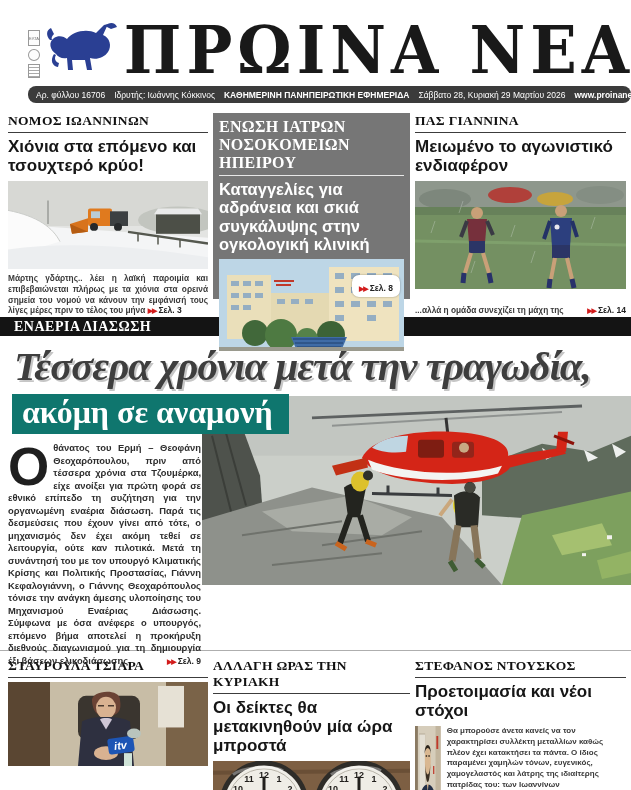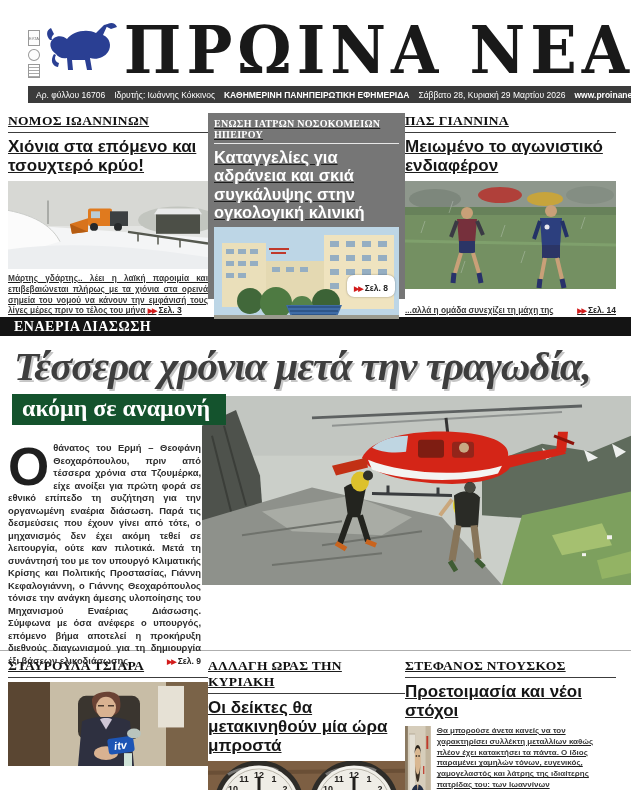--- a/index.html
+++ b/index.html
@@ -16,58 +16,58 @@
   .stamp.s2 { height:12px; border-radius:50%; }
   .stamp.s3 { height:14px; background:repeating-linear-gradient(#fff 0 2px,#aaa 2px 3px); }
   .bull { width:76px; height:62px; flex:0 0 auto; }
   .nameplate {
     font-family:"DejaVu Serif", serif; font-weight:bold; font-size:61px; line-height:.95;
     letter-spacing:5px; color:#191919; transform:scaleY(1.08); transform-origin:bottom left;
     white-space:nowrap; margin-left:6px;
   }
   .infobar {
     margin:4px 0 0 28px; height:17px; background:#3b3b3b; color:#fff;
-    display:flex; align-items:center; gap:9px; padding:0 8px; font-size:8.5px; white-space:nowrap;
+    display:flex; align-items:center; gap:9px; padding:0 8px; font-size:8.5px; white-space:nowrap;border-radius:8px;
   }
   .infobar .b { font-weight:bold; }
   
-  .row3 { display:grid; grid-template-columns:200px 197px 211px; padding:0 6px 0 8px;text-decoration:underline; }
+  .row3 { display:grid; grid-template-columns:200px 197px 211px; column-gap:5px; padding:0 6px 0 8px; }
   .toprow { margin-top:10px; height:196px; }
   .kicker {
     font-family:"Liberation Serif", serif; font-weight:bold; font-size:13.5px; letter-spacing:.3px;
     border-bottom:1.5px solid #3c3c3c; padding-bottom:3px; margin-bottom:4px; color:#111;
   }
   .headline { font-size:17px; font-weight:bold; line-height:1.12; color:#161616; margin-bottom:6px; }
   .photo { width:100%; display:block; background:#ddd; }
   .caption { font-size:8.3px; font-weight:bold; color:#3a3a3a; line-height:1.3; margin-top:4px; text-align:justify; }
   .pageref { white-space:nowrap; font-size:8.5px; font-weight:bold; color:#222; }
   .pageref .arr { color:#d21b1b; font-size:7px; letter-spacing:-1px; margin-right:2px; }
   .cap-line { display:flex; justify-content:space-between; align-items:flex-start; gap:6px; margin-top:16px; }
   
   .graybox { background:#767676; padding:5px 6px 6px 6px; position:relative; height:186px; }
-  .graybox .kicker { color:#fff; border-bottom:1px solid #e8e8e8; font-size:10px; }
+  .graybox .kicker { color:#fff; border-bottom:1px solid #e8e8e8; font-size:16px; }
   .graybox .headline { color:#fff; font-size:16.5px; margin-bottom:5px; }
   .badge {
     position:absolute; right:10px; bottom:2px; background:#fff; border-radius:7px;
     padding:2px 7px; box-shadow:0 0 2px rgba(0,0,0,.4);
   }
   
   .mainbar { margin-top:8px; background:#141414; color:#fff; height:19px; display:flex; align-items:center; }
   .mainbar span { font-family:"Liberation Serif", serif; font-weight:bold; font-size:14px; letter-spacing:.5px; padding-left:14px; }
   .mainhead {
     font-family:"Liberation Serif", serif; font-style:italic; font-weight:bold; font-size:41px;
     color:#3e3e3e; letter-spacing:-1px; padding:6px 0 0 14px; white-space:nowrap;
     text-shadow:2px 2px 0 #c6c6c6;
   }
   .mainwrap { position:relative; height:250px; margin-top:4px; }
   .mainphoto { position:absolute; left:202px; right:0; top:2px; height:189px; }
   .mainphoto svg { width:100%; height:100%; display:block; }
   .subheadbox {
-    position:absolute; left:12px; top:0; z-index:2; background:#14532d; color:#fff;
-    font-family:"Liberation Serif", serif; font-weight:bold; font-size:24px;
+    position:absolute; left:12px; top:0; z-index:2; background:#0f766e; color:#fff;
+    font-family:"Liberation Serif", serif; font-weight:bold; font-size:32px;
     padding:1px 16px 4px 10px; line-height:1.1;
   }
   .mainbody {
     position:absolute; left:8px; top:48px; width:193px; font-size:9.4px; font-weight:bold;
     color:#2e2e2e; line-height:1.33; text-align:justify;
   }
   .dropcap {
     float:left; font-size:53px; line-height:.82; font-weight:bold; color:#1f1f1f;
     margin:3px 4px 0 0; font-family:"Liberation Sans", sans-serif;
   }

